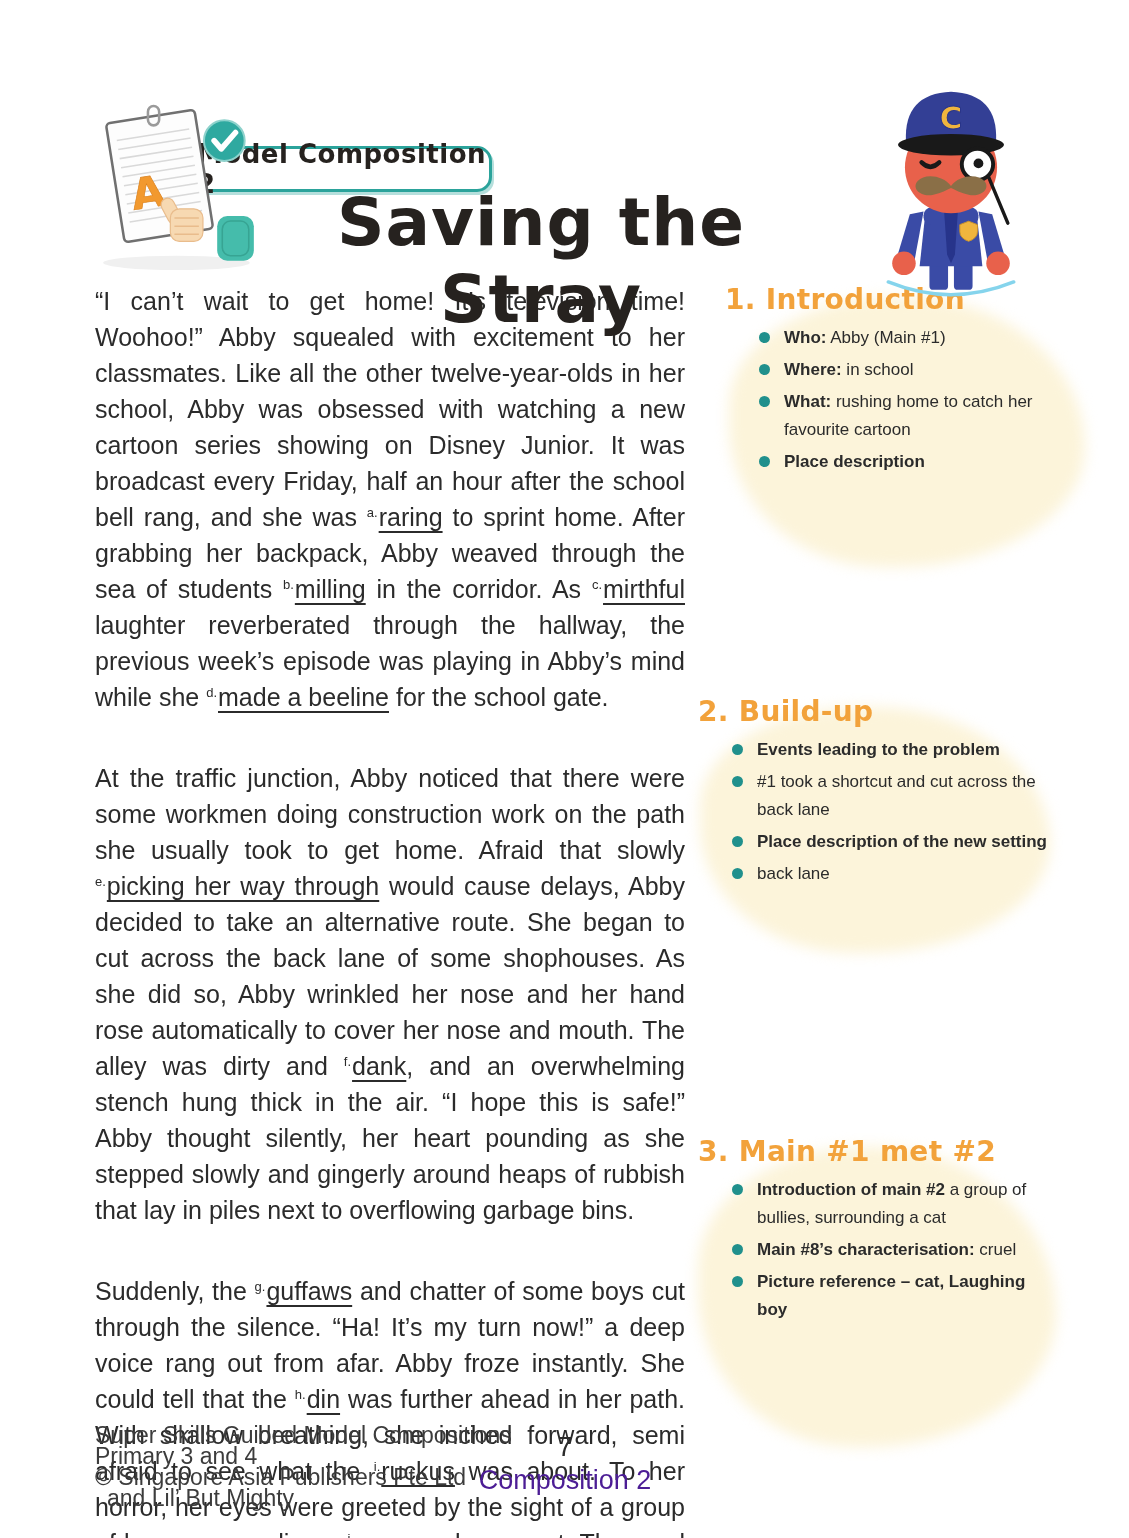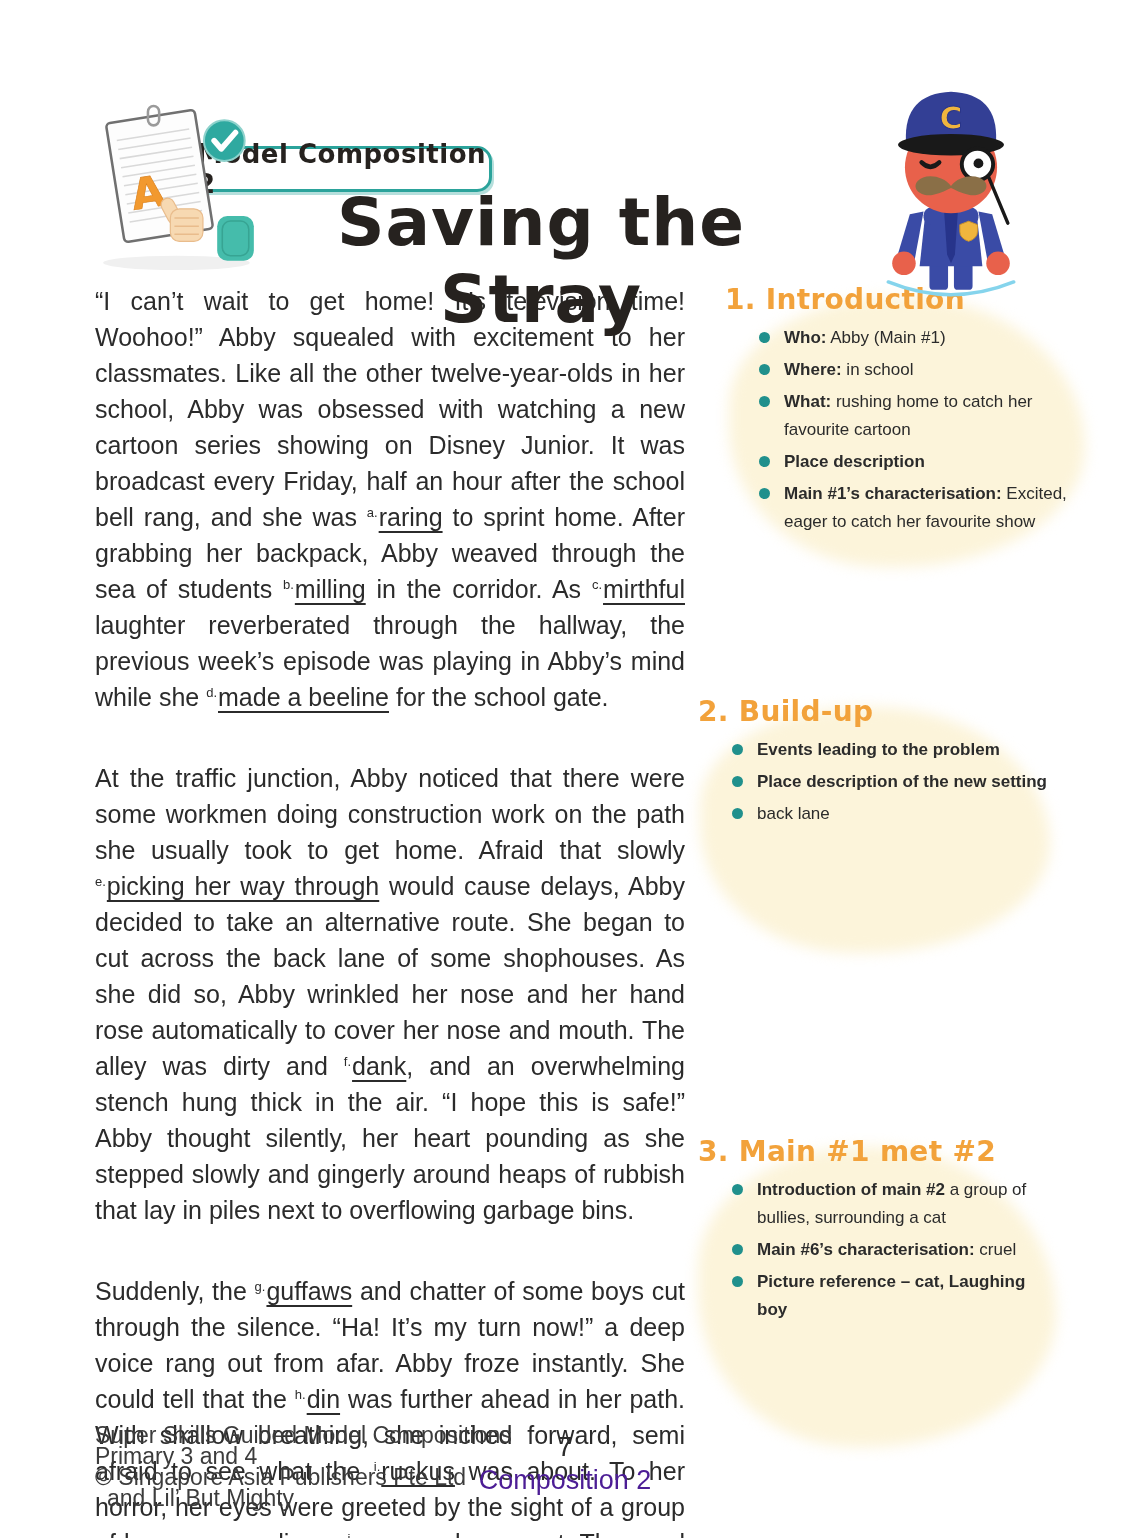--- a/index.html
+++ b/index.html
@@ -142,38 +142,38 @@
 
   <div>
       <section class="note section-1">
         <div class="blob"></div>
         <h3>1. Introduction</h3>
         <ul>
           <li><strong>Who:</strong> Abby (Main #1)</li>
           <li><strong>Where:</strong> in school</li>
           <li><strong>What:</strong> rushing home to catch her favourite cartoon</li>
           <li><strong>Place description</strong></li>
-          <li><strong>Main #1’s characterisation:</strong> Excited, eager to catch her favourite show</li>
         </ul>
       </section>
       <section class="note section-2">
         <div class="blob"></div>
         <h3>2. Build-up</h3>
         <ul>
           <li><strong>Events leading to the problem</strong></li>
+          <li>#1 took a shortcut and cut across the back lane</li>
           <li><strong>Place description of the new setting</strong></li>
           <li>back lane</li>
         </ul>
       </section>
       <section class="note section-3">
         <div class="blob"></div>
         <h3>3. Main #1 met #2</h3>
         <ul>
           <li><strong>Introduction of main #2</strong> a group of bullies, surrounding a cat</li>
-          <li><strong>Main #6’s characterisation:</strong> cruel</li>
+          <li><strong>Main #8’s characterisation:</strong> cruel</li>
           <li><strong>Picture reference – cat, Laughing boy</strong></li>
         </ul>
       </section>
     </div>
 
   <div class="imprint">
     <div>Super Skills Guided Model Compositions Primary 3 and 4</div>
     <div>© Singapore Asia Publishers Pte Ltd</div>
     <div class="l3">and Lil’ But Mighty</div>
   </div>

